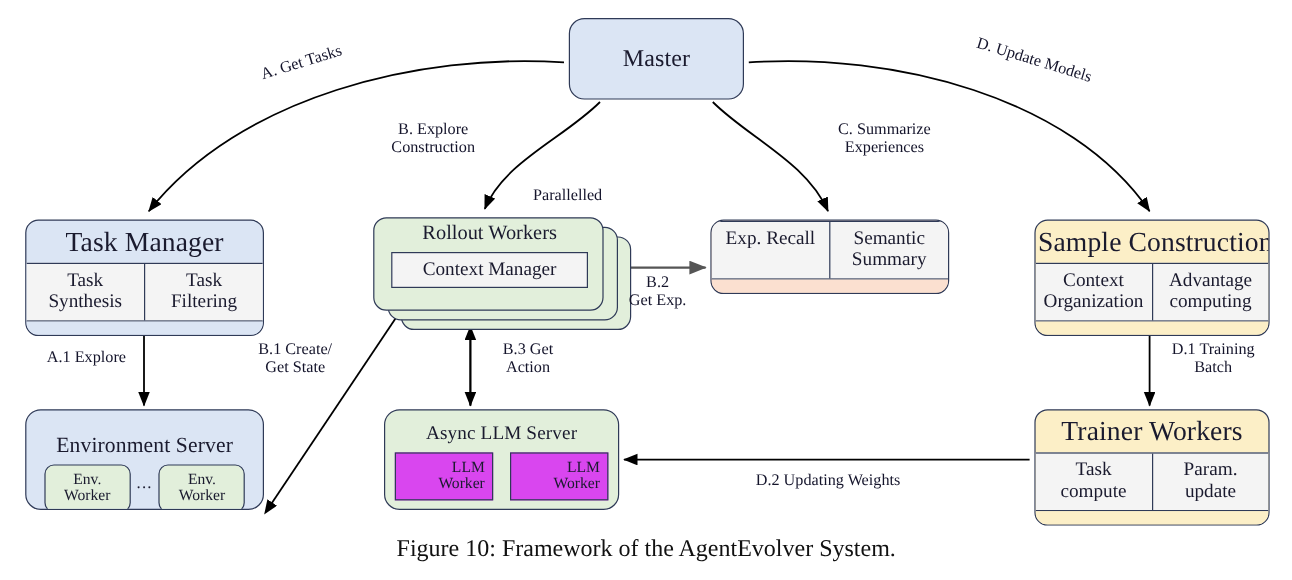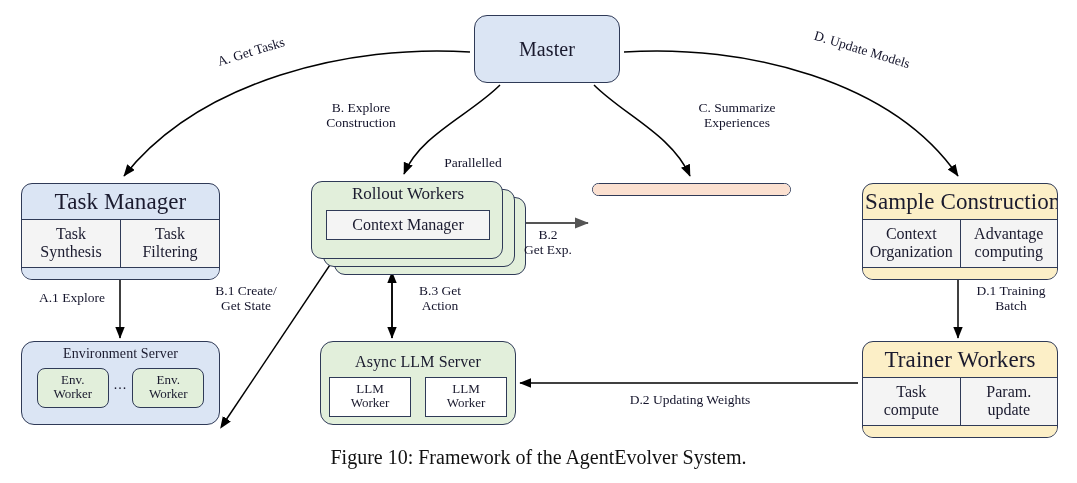--- a/index.html
+++ b/index.html
@@ -109,21 +109,21 @@
     font-size: 16px;
     border-radius: 0;
   }
 
   
   #env-server {
     left: 21px; top: 341px; width: 199px; height: 84px;
     background: #dbe5f4;
     border-radius: 13px;
   }
-  #env-server .title { font-size: 14px; padding-top: 5px; }
+  #env-server .title { font-size: 18px; padding-top: 5px; margin-top: 15px; }
   .worker-row {
     display: flex; align-items: center; justify-content: center;
     gap: 5px; padding: 0 8px; margin-top: 1px;
   }
   .envbox {
     background: #e2efdb;
     border: 1.2px solid #2f3a57;
     border-radius: 8px;
     font-size: 13px; line-height: 1.1;
     text-align: center;
@@ -134,24 +134,24 @@
   .dots { font-size: 14px; letter-spacing: 1px; padding-bottom: 6px; }
 
   
   #llm-server {
     left: 320px; top: 341px; width: 196px; height: 84px;
     background: #e2efdb;
     border-radius: 13px;
   }
   #llm-server .title { font-size: 16px; padding-top: 12px; }
   .llmbox {
-    background: #ffffff;
+    background: #d946ef;
     border: 1.2px solid #2f3a57;
     font-size: 13px; line-height: 1.1;
-    text-align: center;
+    text-align: right;
     padding: 4px 6px 5px;
     width: 94px;
     white-space: pre-line;
   }
   #llm-server .worker-row { gap: 14px; }
 
   
   .elabel {
     position: absolute;
     font-size: 13.5px;
@@ -246,20 +246,25 @@
   <div id="rollout-stack">
     <div class="stack-card" id="card3"></div>
     <div class="stack-card" id="card2"></div>
     <div class="stack-card" id="card1">
       <div class="title">Rollout Workers</div>
       <div id="context-manager">Context Manager</div>
     </div>
   </div>
 
   <div class="node peach" id="experience-manager">
+    <div class="cells">
+      <div class="cell">Exp. Recall</div>
+      <div class="cell">Semantic
+Summary</div>
+    </div>
     <div class="foot"></div>
   </div>
 
   <div class="node cream" id="sample-construct">
     <div class="title">Sample Construction</div>
     <div class="cells">
       <div class="cell">Context
 Organization</div>
       <div class="cell">Advantage
 computing</div>

